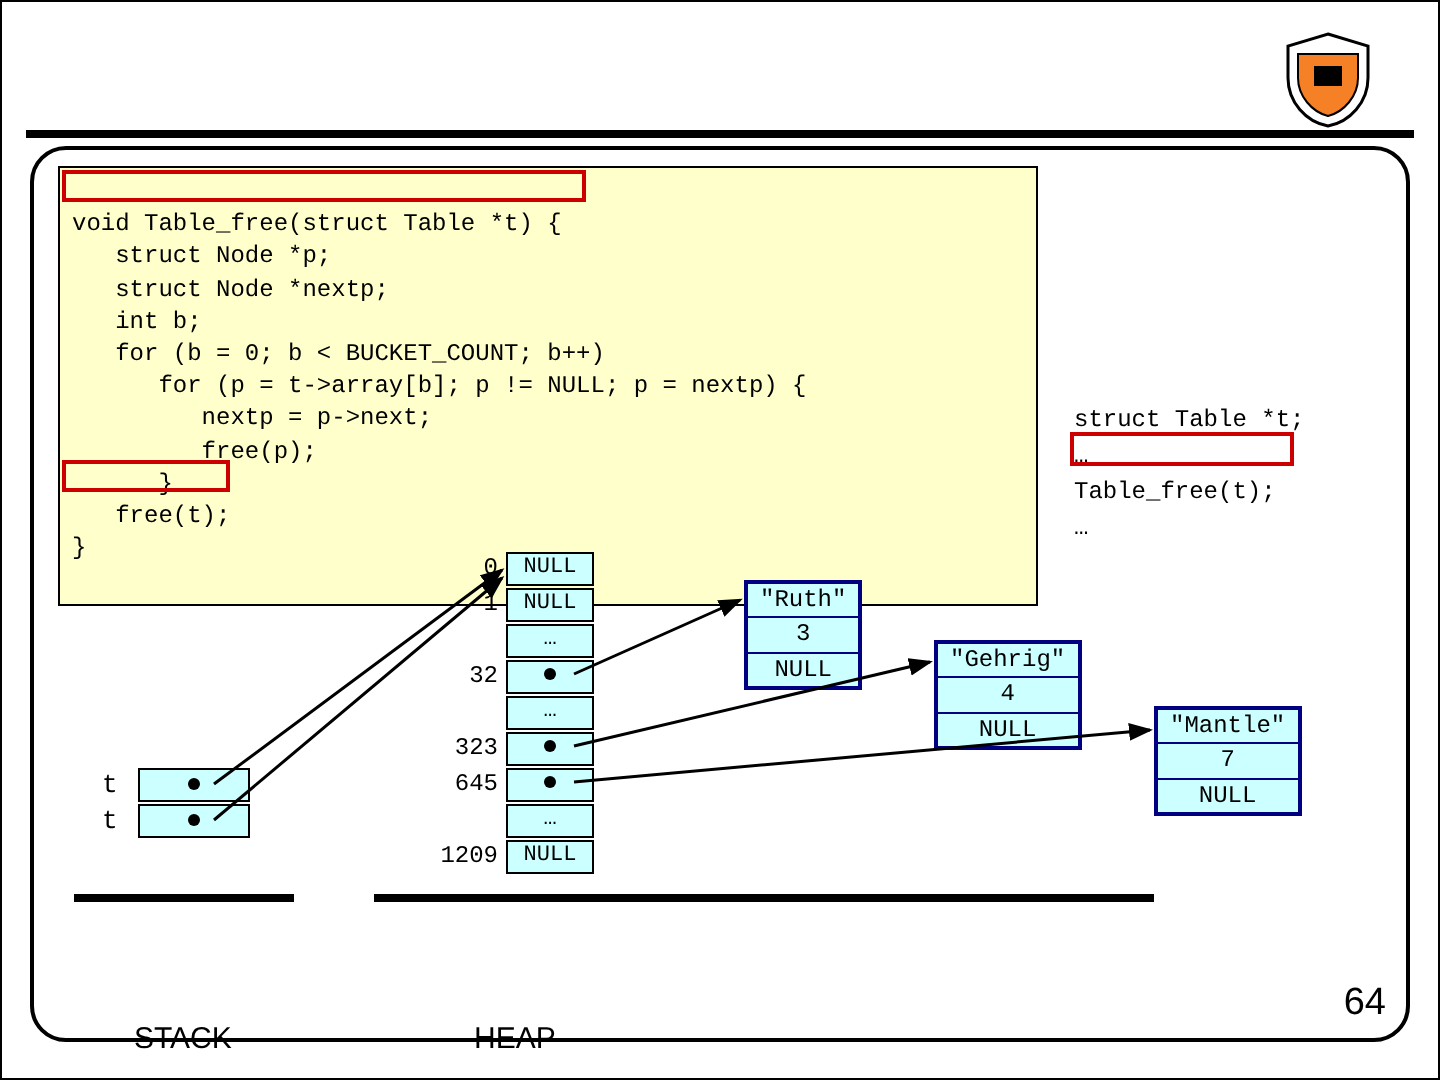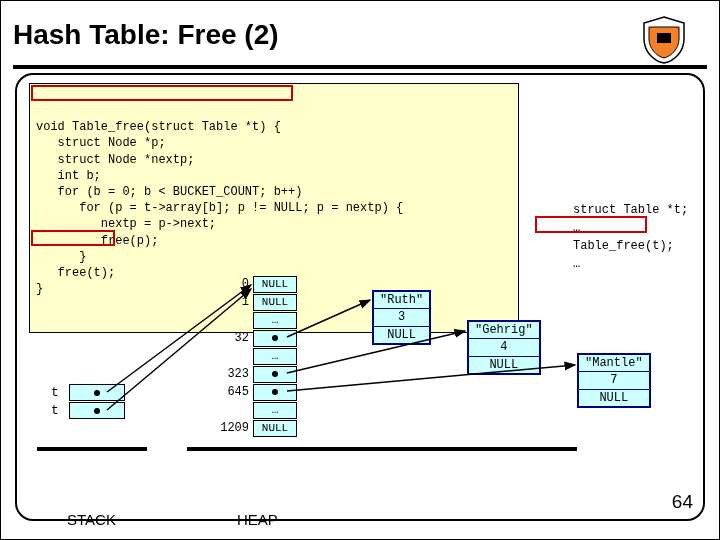--- a/index.html
+++ b/index.html
@@ -50,37 +50,36 @@
   .code-box {
     position: absolute;
     top: 8px;
     left: 12px;
     width: 490px;
     background: #ffffcc;
     border: 1px solid #000;
     font-family: "Courier New", monospace;
     font-size: 12px;
     line-height: 1.35;
-    padding: 19px 6px;
+    padding: 4px 6px;
     white-space: pre;
   }
   .hl-red {
     position: absolute;
     border: 2px solid #cc0000;
     pointer-events: none;
   }
   .side-code {
     position: absolute;
     top: 108px;
     left: 520px;
     font-family: "Courier New", monospace;
     font-size: 12px;
     line-height: 1.5;
     white-space: pre;
-    margin-left: 36px;
   }
   .bucket-table {
     position: absolute;
     top: 200px;
     left: 200px;
   }
   .bucket-row { display: flex; align-items: center; height: 18px; }
   .bucket-idx {
     width: 36px;
     text-align: right;
@@ -162,21 +161,20 @@
     width: 100%; height: 100%;
     pointer-events: none;
   }
 </style>
 </head>
 <body>
 
 <div class="slide">
 
   <div class="title-bar">
-    <div class="title-text">Hash Table: Free (2)</div>
     <div class="crest">
       <svg viewBox="0 0 50 50">
         <path d="M25 2 L45 8 L45 24 C45 36 36 46 25 48 C14 46 5 36 5 24 L5 8 Z" fill="#fff" stroke="#000" stroke-width="1.5"></path>
         <path d="M10 12 L40 12 L40 24 C40 33 33 41 25 43 C17 41 10 33 10 24 Z" fill="#f58025" stroke="#000" stroke-width="1"></path>
         <rect x="18" y="18" width="14" height="10" fill="#000"></rect>
       </svg>
     </div>
   </div>
 
   <div class="inner-frame">

